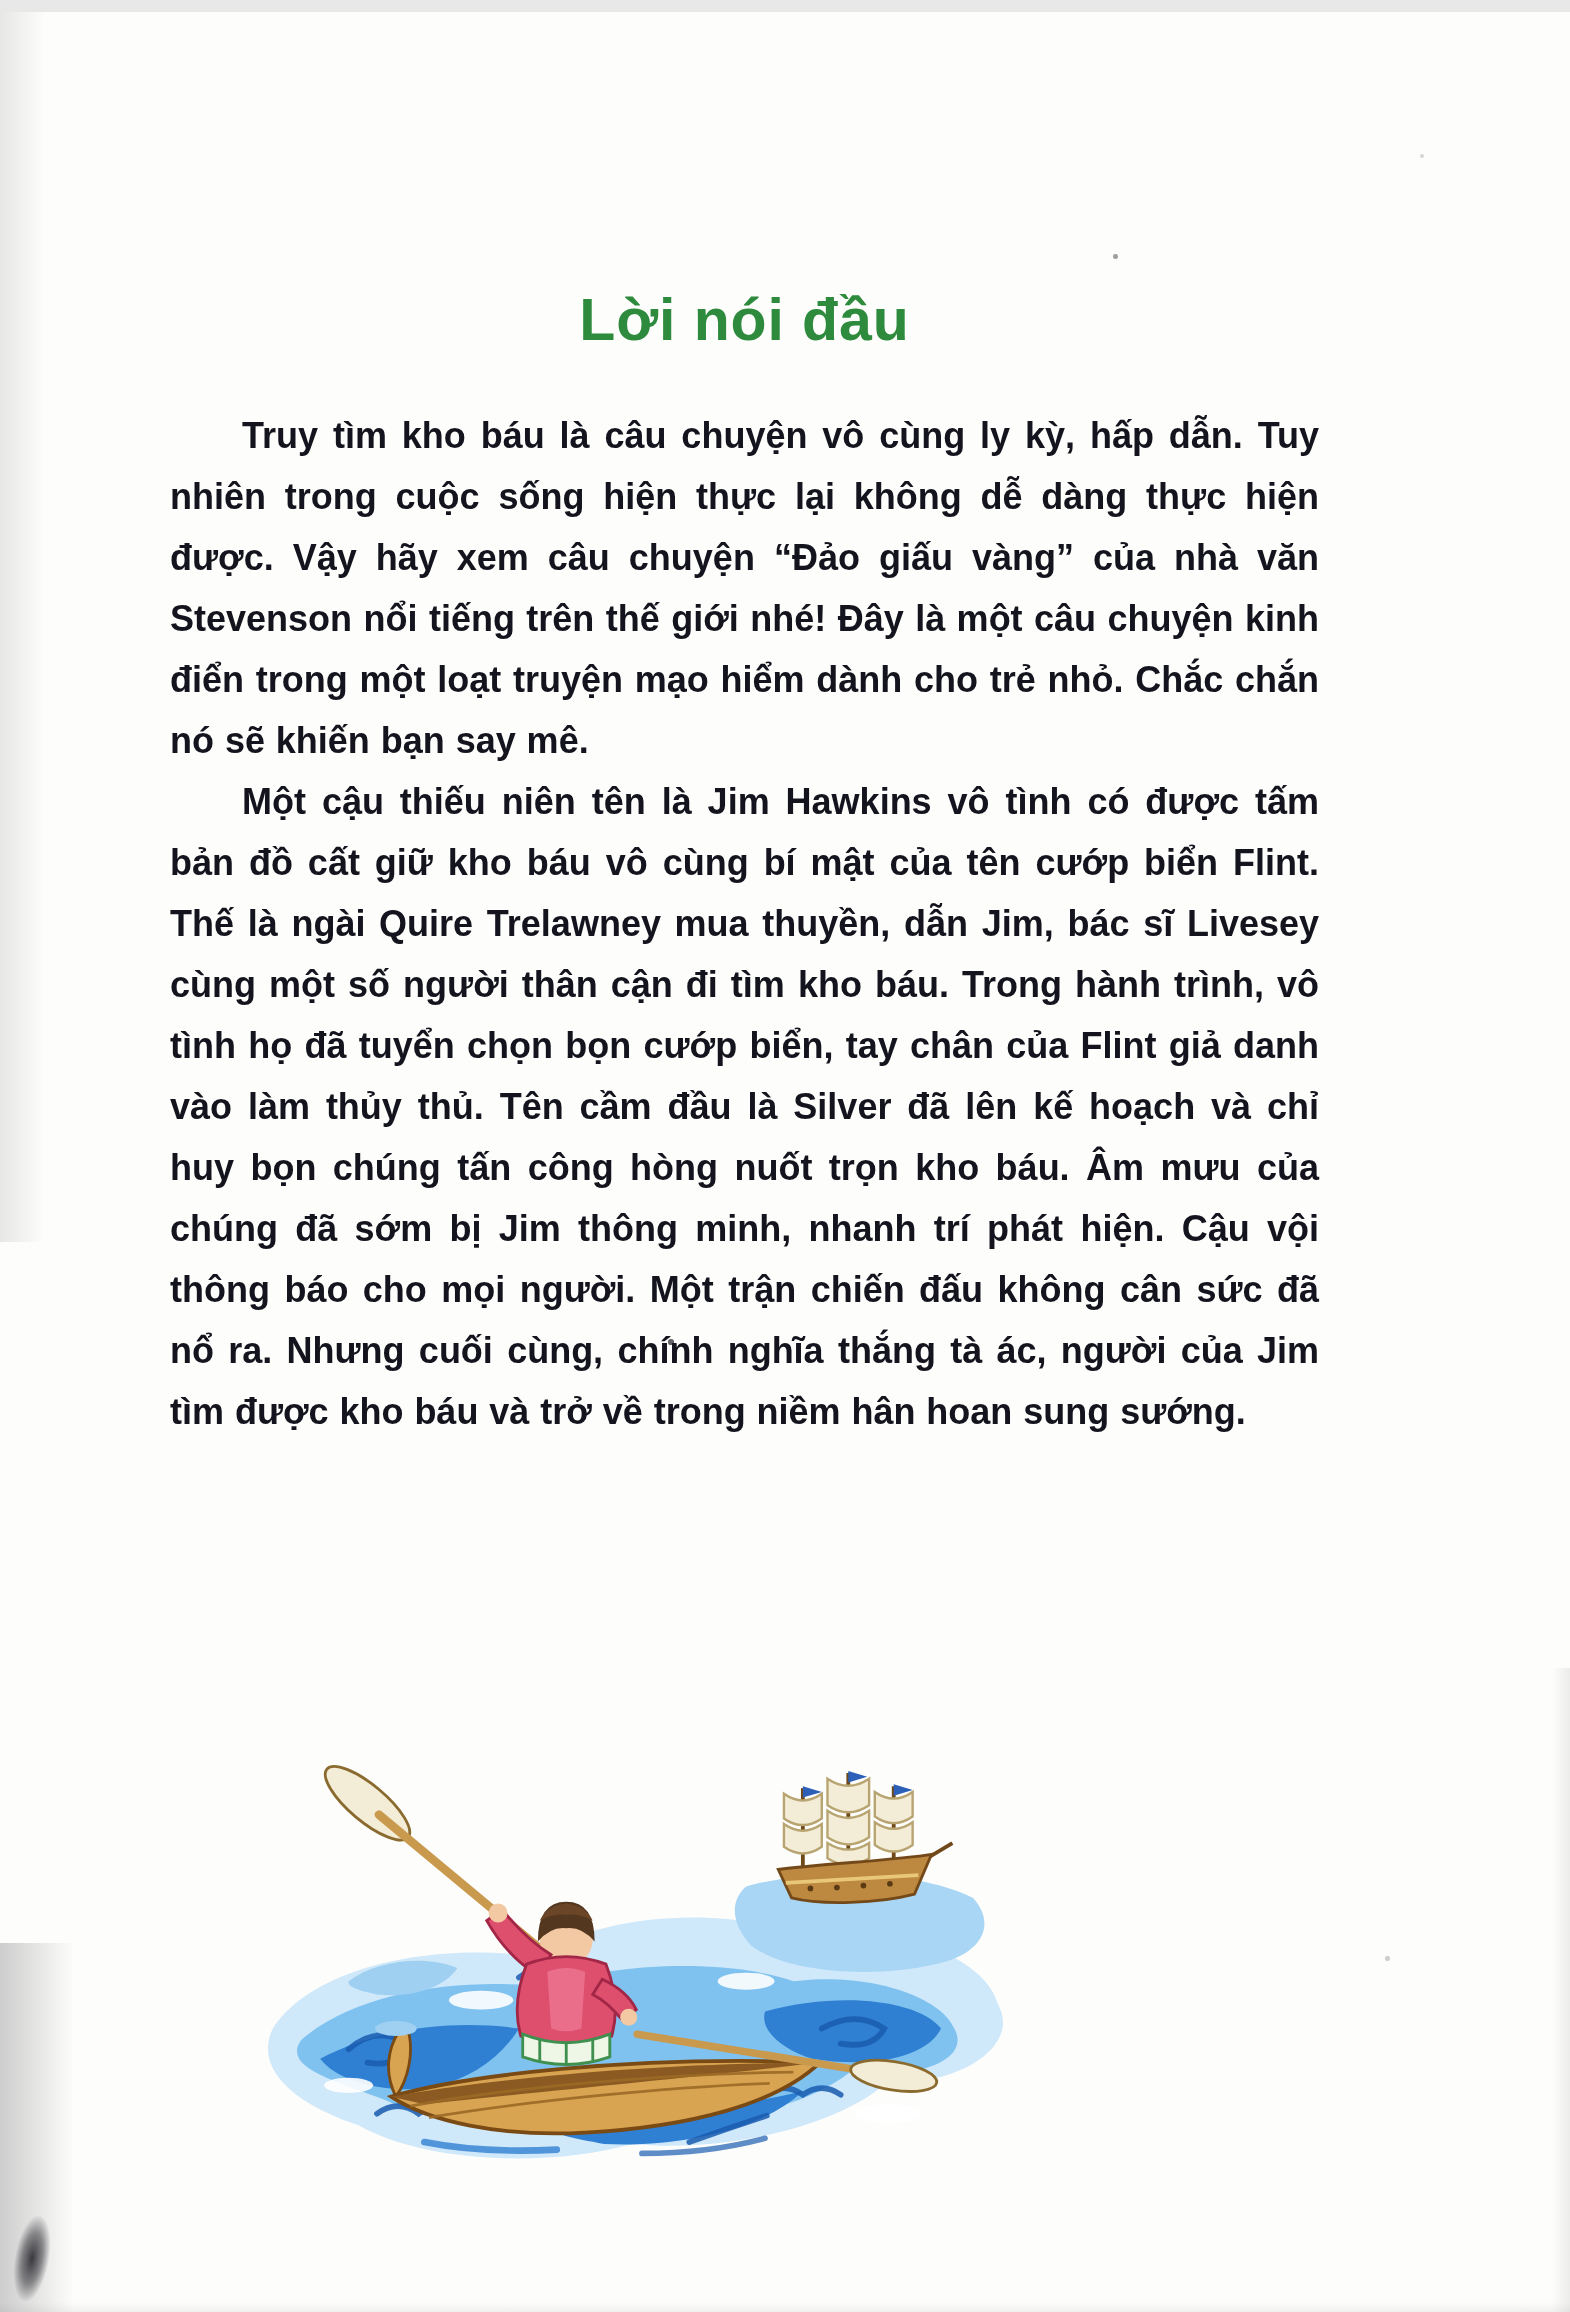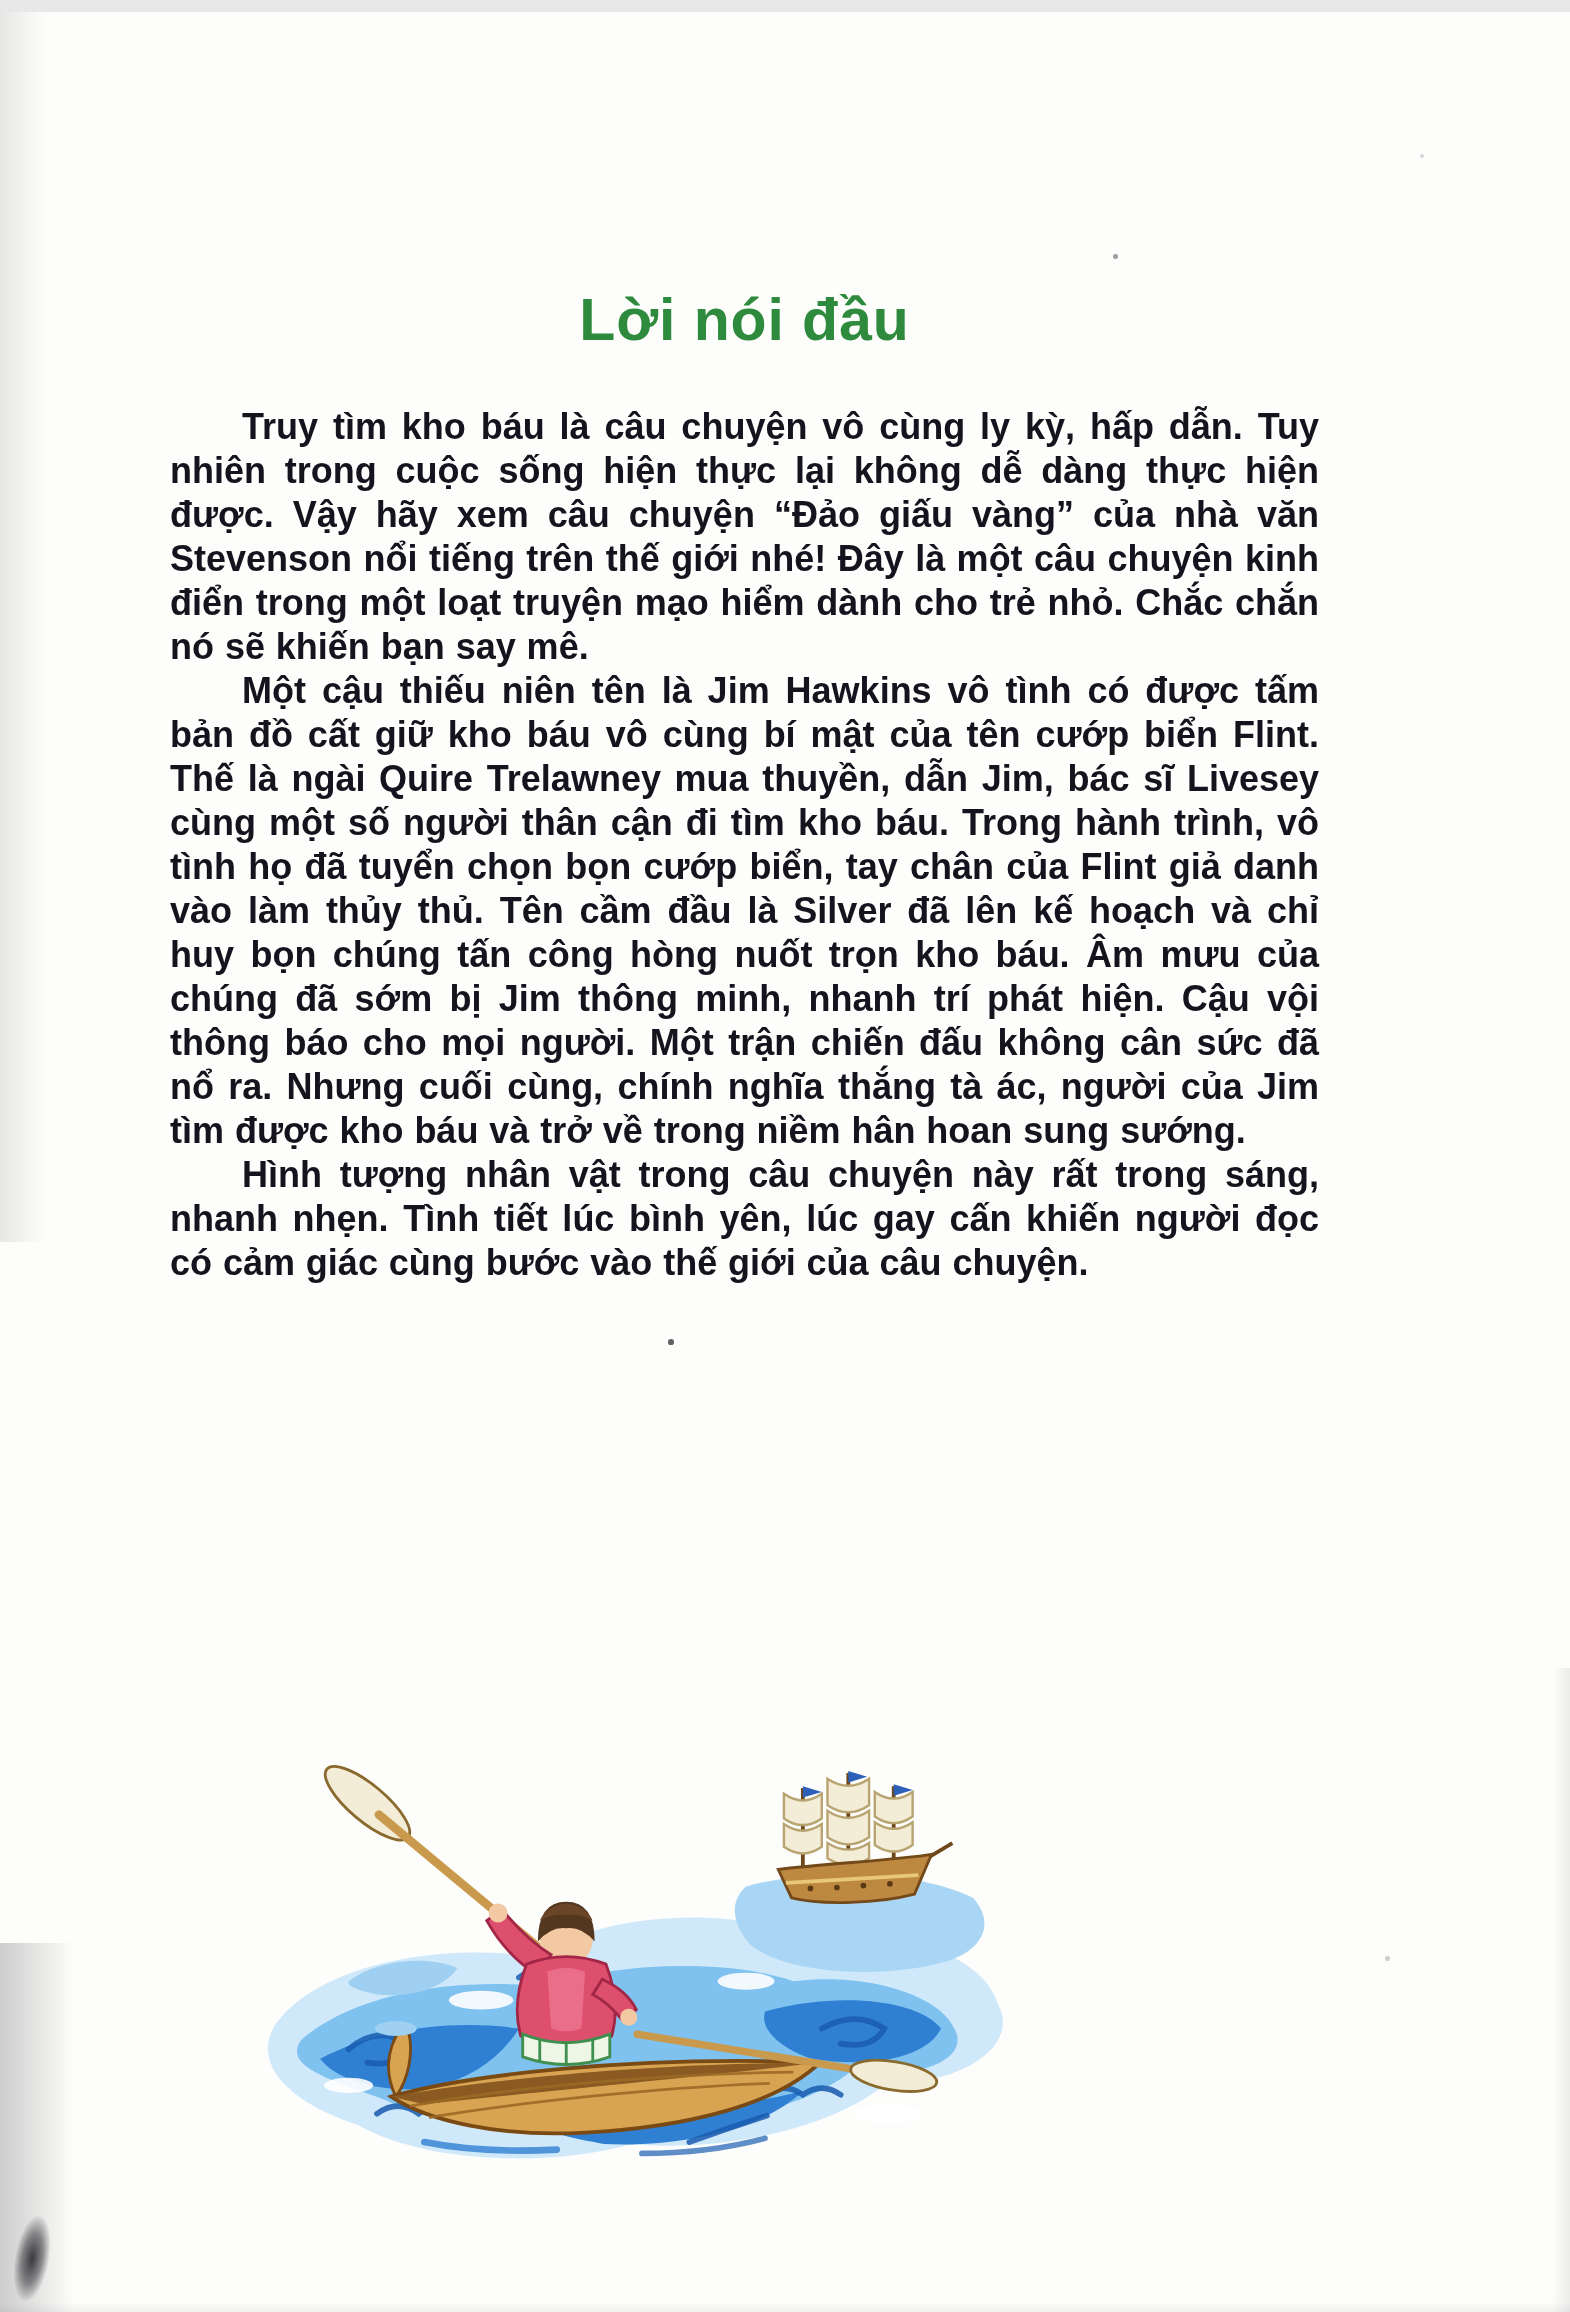--- a/index.html
+++ b/index.html
@@ -48,21 +48,21 @@
     margin: 0 0 51px 0;
     text-align: center;
     font-size: 59px;
     font-weight: 700;
     letter-spacing: 0.9px;
     color: #2e8b3e;
   }
   .body-text p {
     margin: 0;
     font-size: 36px;
-    line-height: 44px;
+    line-height: 61px;
     font-weight: 700;
     text-align: justify;
     text-indent: 72px;
     word-spacing: 0.9px;
   }
 
   
   .illustration { position: absolute; left: 235px; top: 1728px; width: 795px; height: 454px; margin: 0; }
   .illustration svg { display: block; width: 100%; height: 100%; }
 </style>
@@ -79,21 +79,20 @@
   <div class="speck s1"></div>
   <div class="speck s2"></div>
   <div class="speck s3"></div>
   <div class="speck s4"></div>
 
   <section class="content">
     <h1 class="title">Lời nói đầu</h1>
     <div class="body-text">
       <p>Truy tìm kho báu là câu chuyện vô cùng ly kỳ, hấp dẫn. Tuy nhiên trong cuộc sống hiện thực lại không dễ dàng thực hiện được. Vậy hãy xem câu chuyện “Đảo giấu vàng” của nhà văn Stevenson nổi tiếng trên thế giới nhé! Đây là một câu chuyện kinh điển trong một loạt truyện mạo hiểm dành cho trẻ nhỏ. Chắc chắn nó sẽ khiến bạn say mê.</p>
       <p>Một cậu thiếu niên tên là Jim Hawkins vô tình có được tấm bản đồ cất giữ kho báu vô cùng bí mật của tên cướp biển Flint. Thế là ngài Quire Trelawney mua thuyền, dẫn Jim, bác sĩ Livesey cùng một số người thân cận đi tìm kho báu. Trong hành trình, vô tình họ đã tuyển chọn bọn cướp biển, tay chân của Flint giả danh vào làm thủy thủ. Tên cầm đầu là Silver đã lên kế hoạch và chỉ huy bọn chúng tấn công hòng nuốt trọn kho báu. Âm mưu của chúng đã sớm bị Jim thông minh, nhanh trí phát hiện. Cậu vội thông báo cho mọi người. Một trận chiến đấu không cân sức đã nổ ra. Nhưng cuối cùng, chính nghĩa thắng tà ác, người của Jim tìm được kho báu và trở về trong niềm hân hoan sung sướng.</p>
-      <p>Hình tượng nhân vật trong câu chuyện này rất trong sáng, nhanh nhẹn. Tình tiết lúc bình yên, lúc gay cấn khiến người đọc có cảm giác cùng bước vào thế giới của câu chuyện.</p>
     </div>
   </section>
 
   <figure class="illustration">
     <svg viewBox="0 0 840 470" xmlns="http://www.w3.org/2000/svg" role="img">
       <title>A boy in a red shirt rowing a wooden boat on stylized blue waves, with a sailing ship in the distance</title>
 
       <g>
         <path d="M40,300 C80,238 200,208 320,224 C380,180 520,168 600,204 C700,188 792,224 806,274 C832,320 760,362 690,356 C640,402 520,432 420,422 C330,447 200,442 130,402 C70,382 18,346 40,300 Z" fill="#cfe8fa"></path>
         <path d="M540,150 C610,130 720,132 780,162 C805,190 790,222 740,232 C670,248 580,240 545,212 C525,190 522,166 540,150 Z" fill="#a9d6f4"></path>

